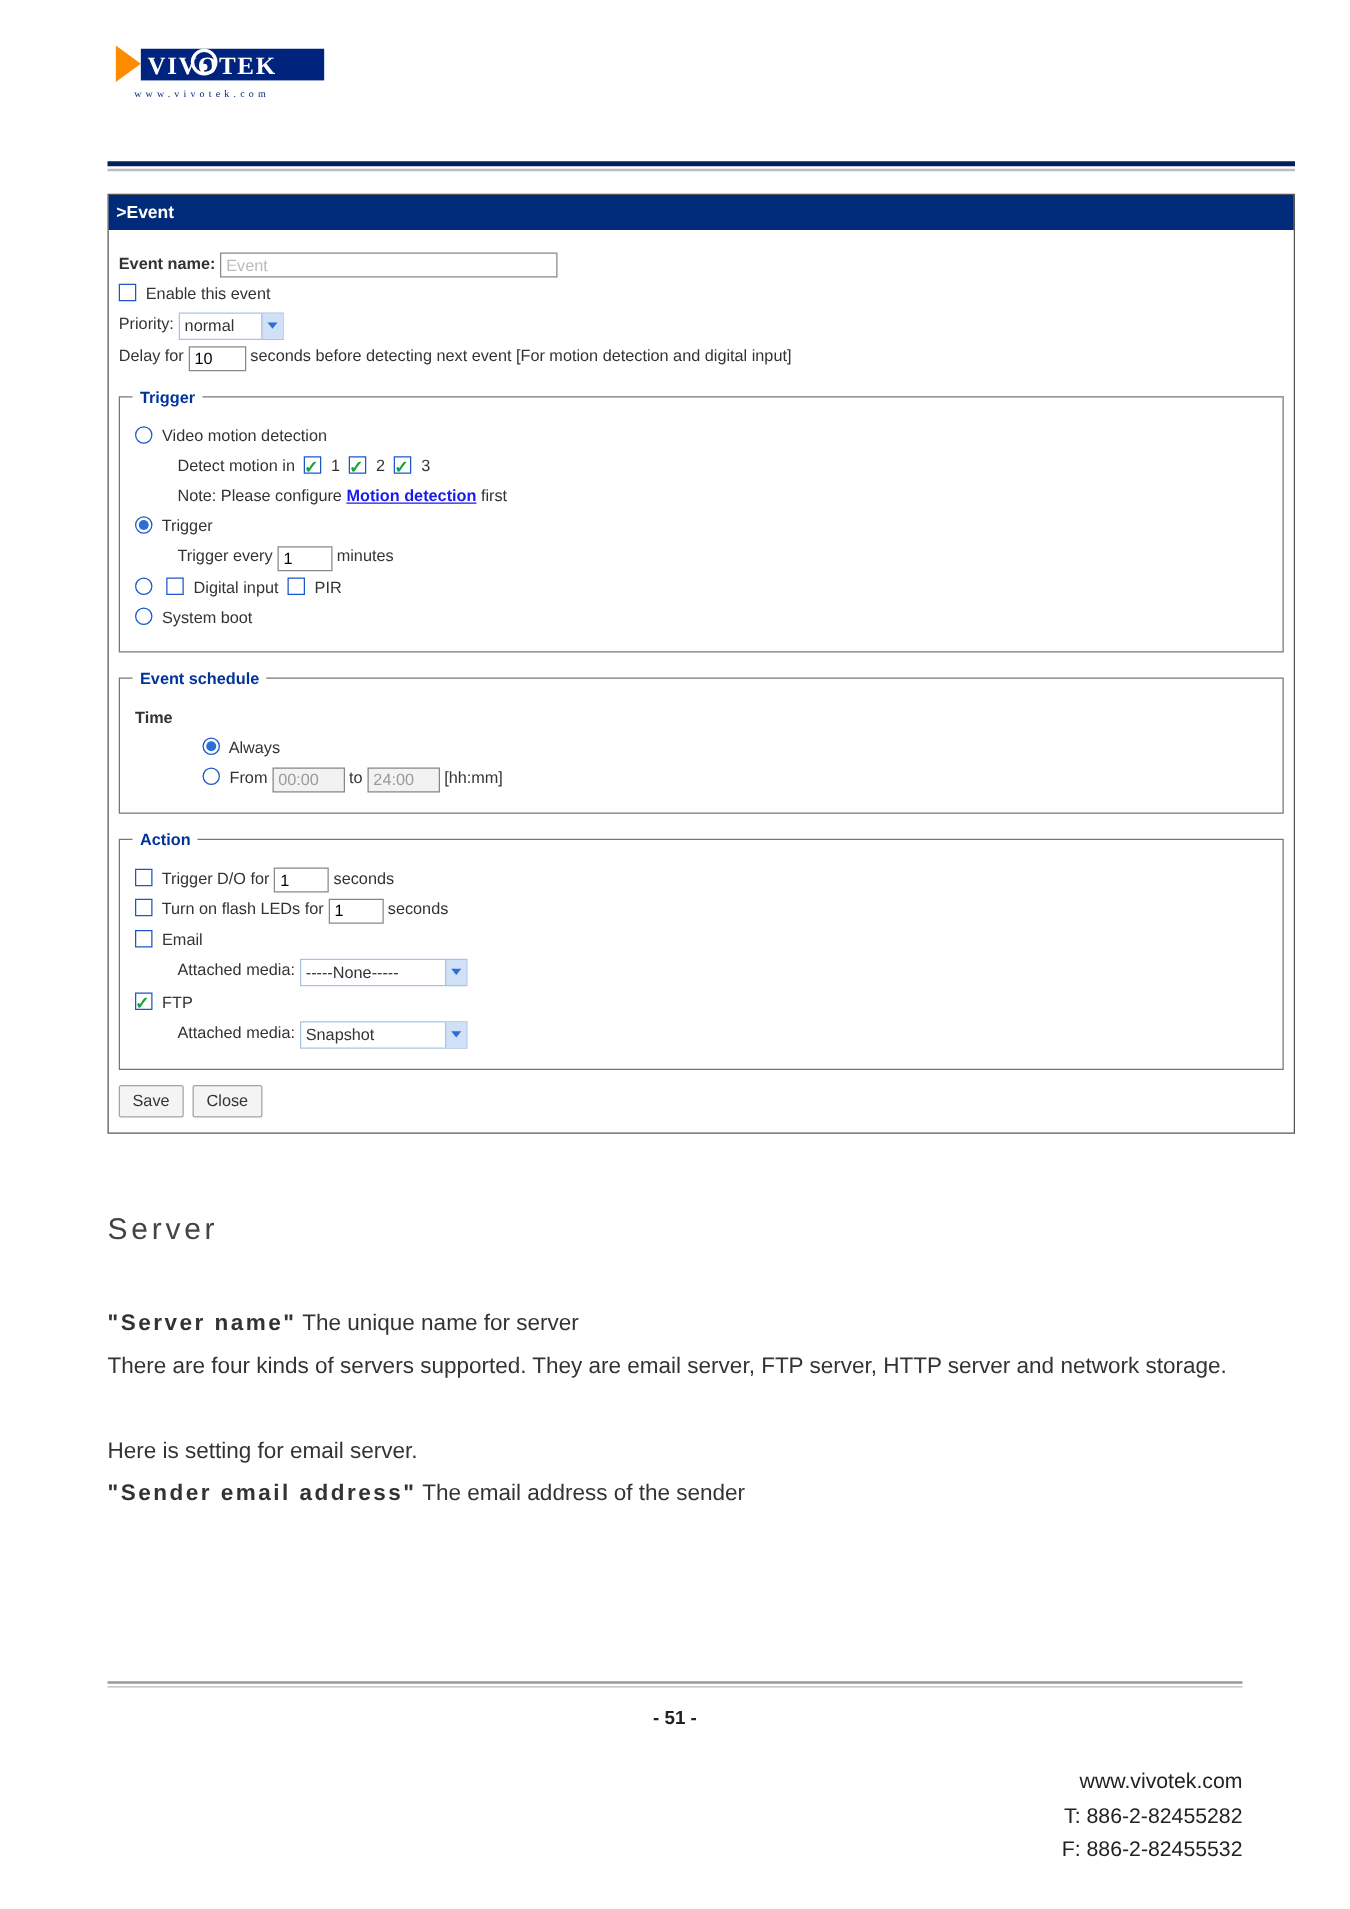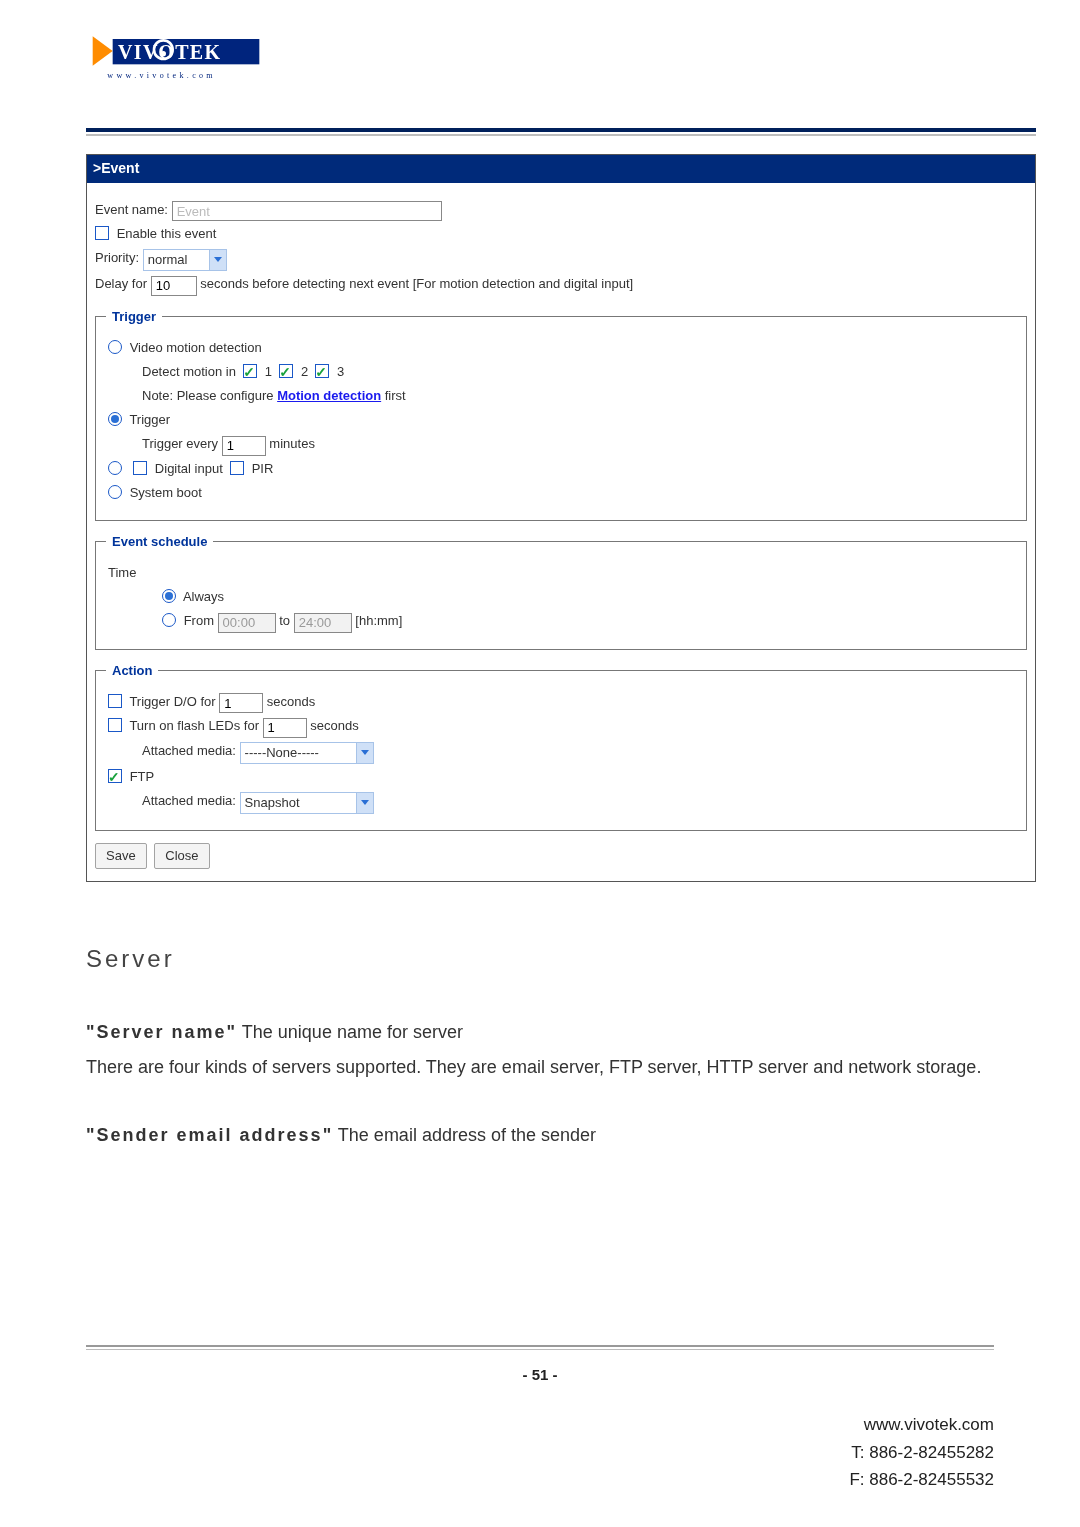--- a/index.html
+++ b/index.html
@@ -45,21 +45,21 @@
     background: #002a7a;
     color: #fff;
     font-weight: bold;
     padding: 2px 6px;
     font-size: 14px;
   }
   .shot-inner {
     padding: 14px 8px 10px 8px;
   }
   .row { margin: 2px 0; }
-  .bold { font-weight: normal; }
+  .bold { font-weight: bold; }
 
   
   .group {
     border: 1px solid #777;
     margin: 20px 0 12px 0;
     padding: 18px 12px 14px 12px;
     position: relative;
   }
   .group-title {
     position: absolute;
@@ -318,20 +318,24 @@
           <span>Trigger D/O for</span>
           <input class="tinput" style="width: 34px;" value="1">
           <span>seconds</span>
         </div>
         <div class="row">
           <span class="cbox"></span>
           <span>Turn on flash LEDs for</span>
           <input class="tinput" style="width: 34px;" value="1">
           <span>seconds</span>
         </div>
+        <div class="row">
+          <span class="cbox"></span>
+          <span>Email</span>
+        </div>
         <div class="row indent1">
           <span>Attached media:</span>
           <span class="select" style="min-width:110px">
             <span>-----None-----</span>
             <span class="arrow"></span>
           </span>
         </div>
         <div class="row">
           <span class="cbox checked"></span>
           <span>FTP</span>
@@ -355,20 +359,21 @@
   <div class="body-text">
     <div class="section-title">Server</div>
 
     <div class="para">
       <span class="term">"Server name"</span><span> The unique name for server</span>
     </div>
     <div class="para">There are four kinds of servers supported. They are email server, FTP server, HTTP server and network storage.</div>
 
     <div style="height:34px"></div>
 
+    <div class="para">Here is setting for email server.</div>
     <div class="para">
       <span class="term">"Sender email address"</span><span> The email address of the sender</span>
     </div>
   </div>
 
   <div class="footer-area">
     <div class="thin-hr"></div>
     <div class="thin-hr2"></div>
     <div class="page-num">- 51 -</div>
     <div class="contact">

